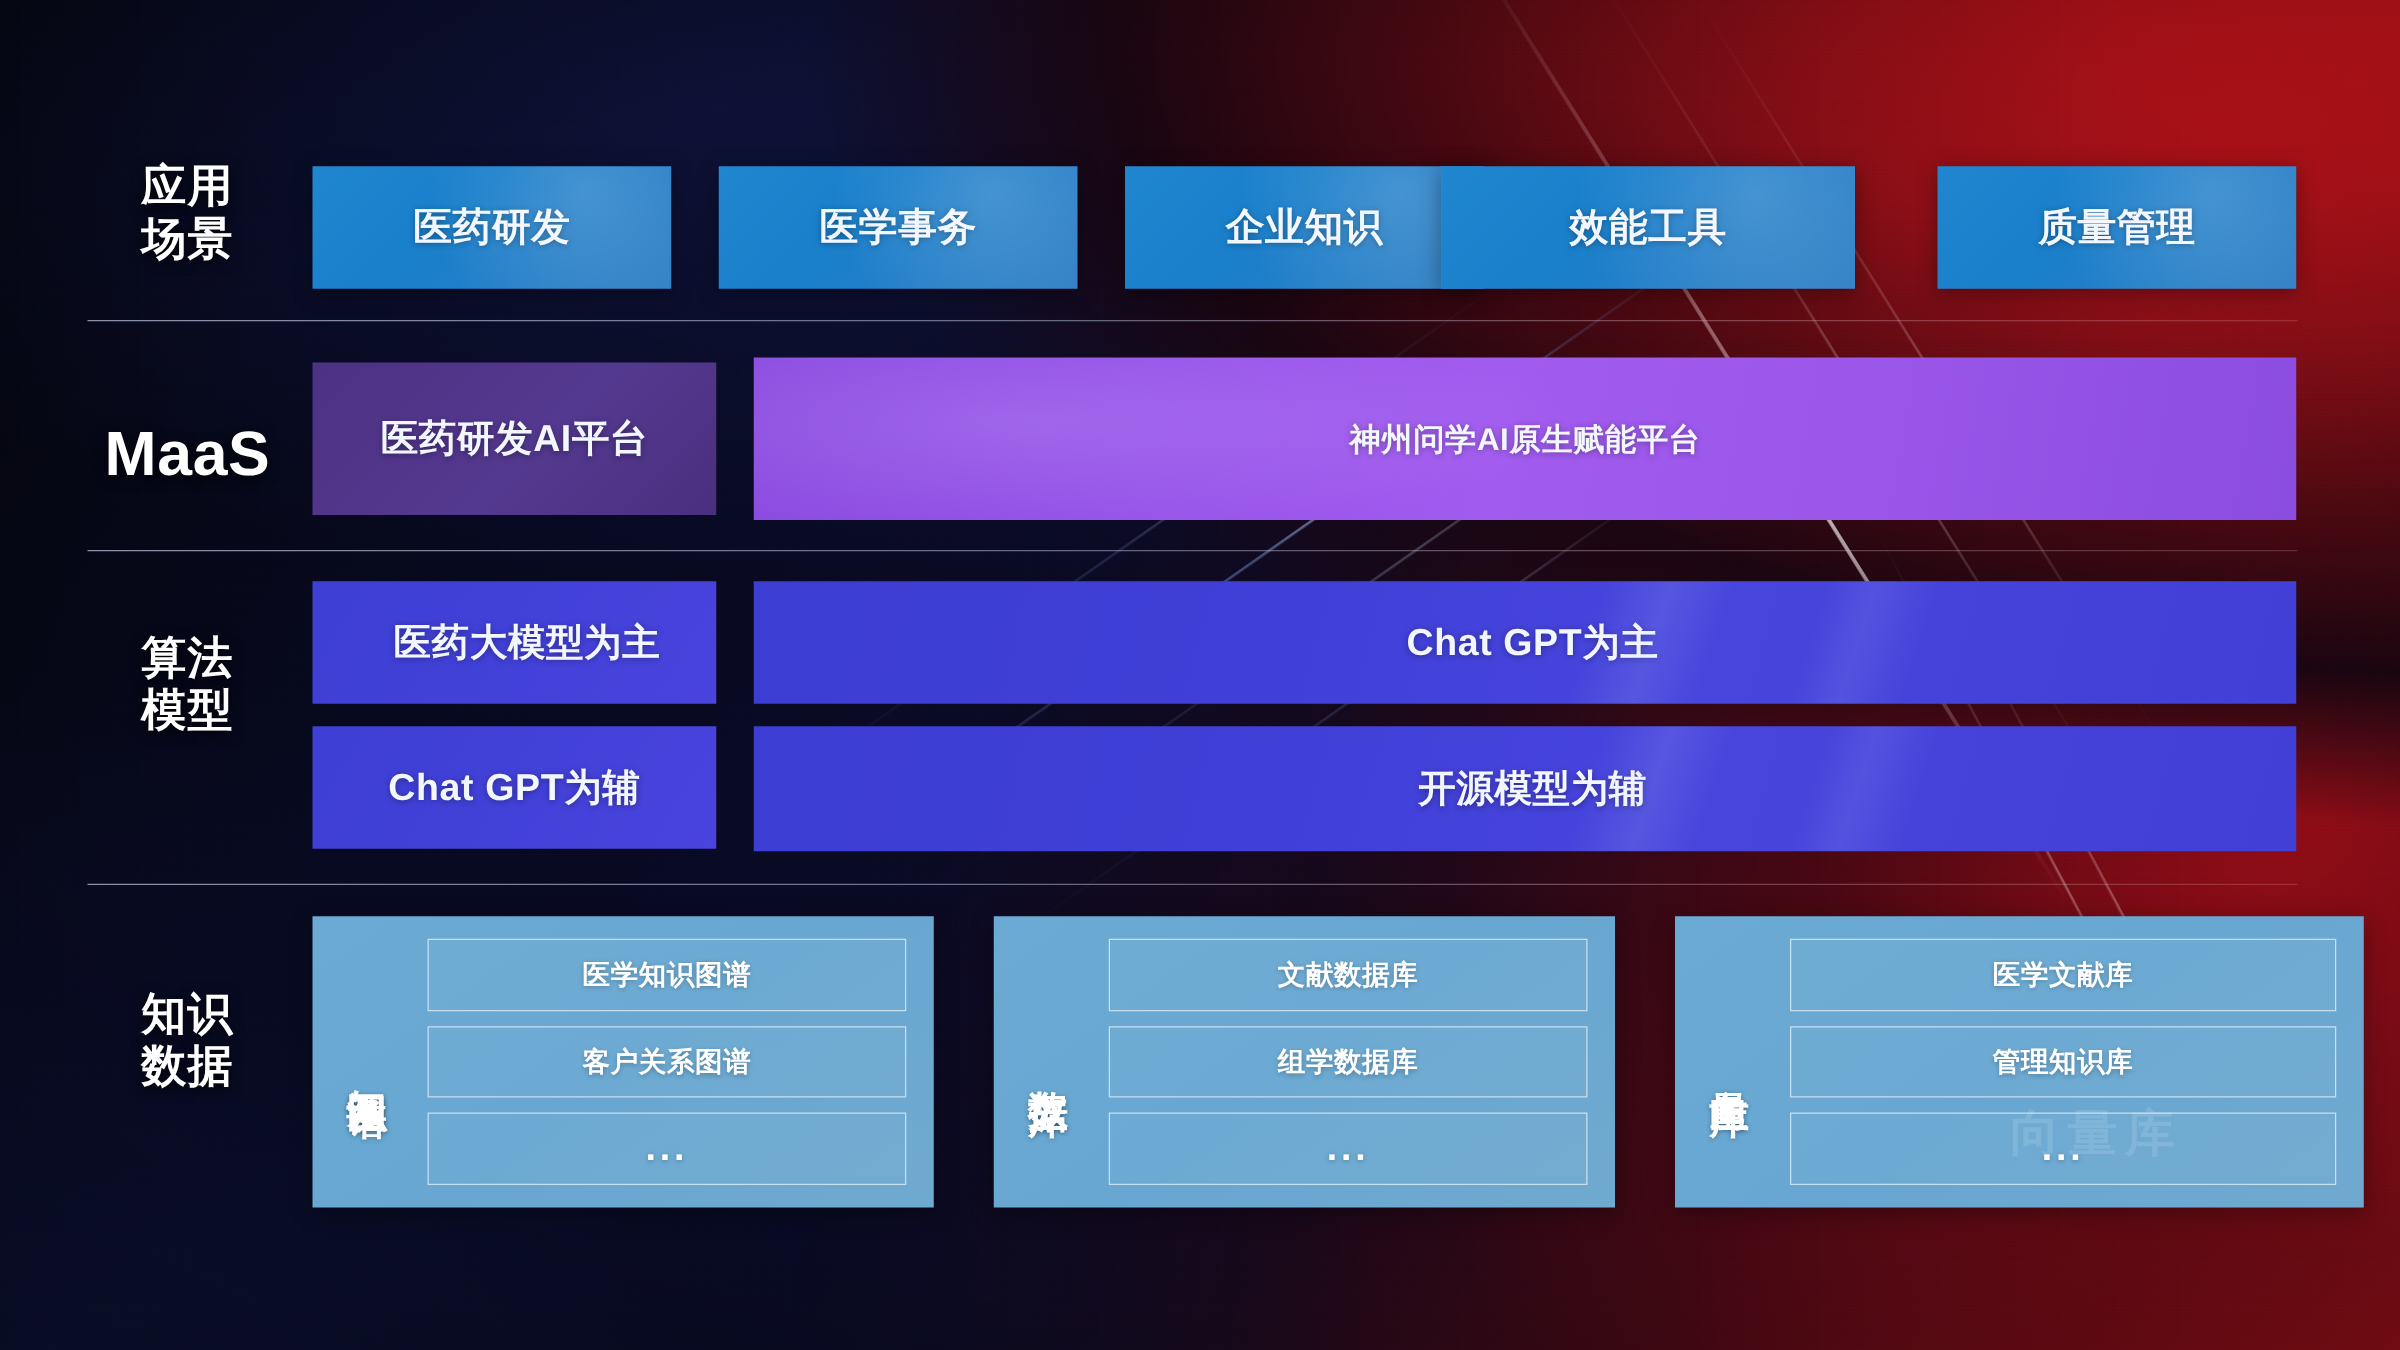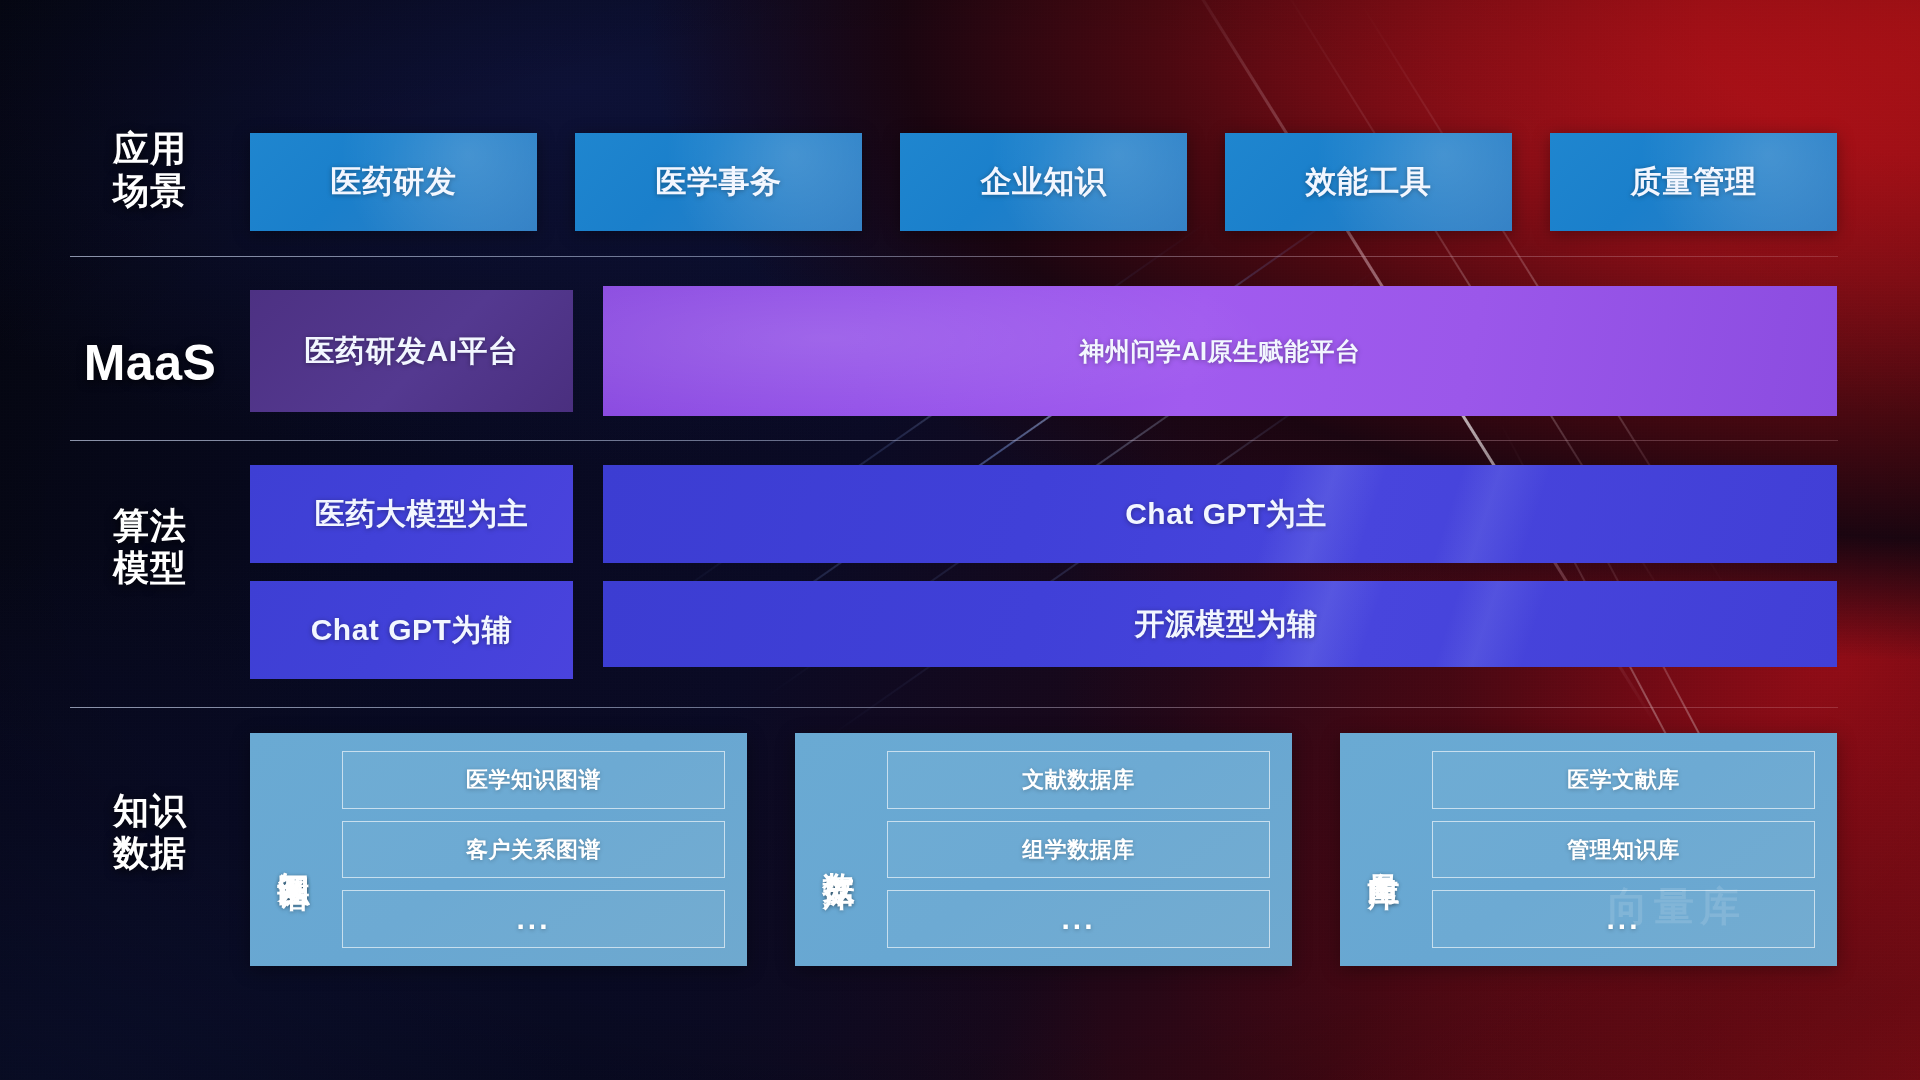--- a/index.html
+++ b/index.html
@@ -256,21 +256,21 @@
 
     <div class="row" style="top:0;">
       <div class="row-label cjk" style="top:128px;">
         <div>应用</div>
         <div>场景</div>
       </div>
 
       <div class="card app" style="left:250px; top:133px; width:287px; height:98px;">医药研发</div>
       <div class="card app" style="left:575px; top:133px; width:287px; height:98px;">医学事务</div>
       <div class="card app" style="left:900px; top:133px; width:287px; height:98px;text-align:center;">企业知识</div>
-      <div class="card app" style="left:1225px; top:133px; width:287px; height:98px;">效能工具</div>
+      <div class="card app" style="left:1153px; top:133px; width:331px; height:98px;">效能工具</div>
       <div class="card app" style="left:1550px; top:133px; width:287px; height:98px;">质量管理</div>
 
       <div class="divider" style="top:256px;"></div>
     </div>
 
     <div class="row" style="top:0;">
       <div class="row-label latin" style="top:334px;">
         <div>MaaS</div>
       </div>
 
@@ -283,21 +283,21 @@
     <div class="row" style="top:0;">
       <div class="row-label cjk" style="top:505px;">
         <div>算法</div>
         <div>模型</div>
       </div>
 
       <div class="card algo" style="left:250px; top:465px; width:323px; height:98px;padding-left:20px;">医药大模型为主</div>
       <div class="card algo-wide" style="left:603px; top:465px; width:1234px; height:98px;">Chat GPT为主</div>
 
       <div class="card algo" style="left:250px; top:581px; width:323px; height:98px;">Chat GPT为辅</div>
-      <div class="card algo-wide" style="left:603px; top:581px; width:1234px; height:86px;font-family:Liberation Serif, serif;">开源模型为辅</div>
+      <div class="card algo-wide" style="left:603px; top:581px; width:1234px; height:100px;font-family:Liberation Serif, serif;">开源模型为辅</div>
 
       <div class="divider" style="top:707px;"></div>
     </div>
 
     <div class="row" style="top:0;">
       <div class="row-label cjk" style="top:790px;">
         <div>知识</div>
         <div>数据</div>
       </div>
 
@@ -312,21 +312,21 @@
 
       <div class="cluster" style="left:795px; top:733px; width:497px; height:233px;">
         <div class="cluster-label">数据库</div>
         <div class="cluster-items">
           <div class="cluster-item">文献数据库</div>
           <div class="cluster-item">组学数据库</div>
           <div class="cluster-item ellipsis">...</div>
         </div>
       </div>
 
-      <div class="cluster" style="left:1340px; top:733px; width:497px; height:233px;">
+      <div class="cluster" style="left:1340px; top:733px; width:551px; height:233px;">
         <div class="cluster-label">向量库</div>
         <div class="cluster-items">
           <div class="cluster-item">医学文献库</div>
           <div class="cluster-item">管理知识库</div>
           <div class="cluster-item ellipsis">...</div>
         </div>
         <div class="watermark" style="left:268px; top:146px;">向量库</div>
       </div>
     </div>
 

